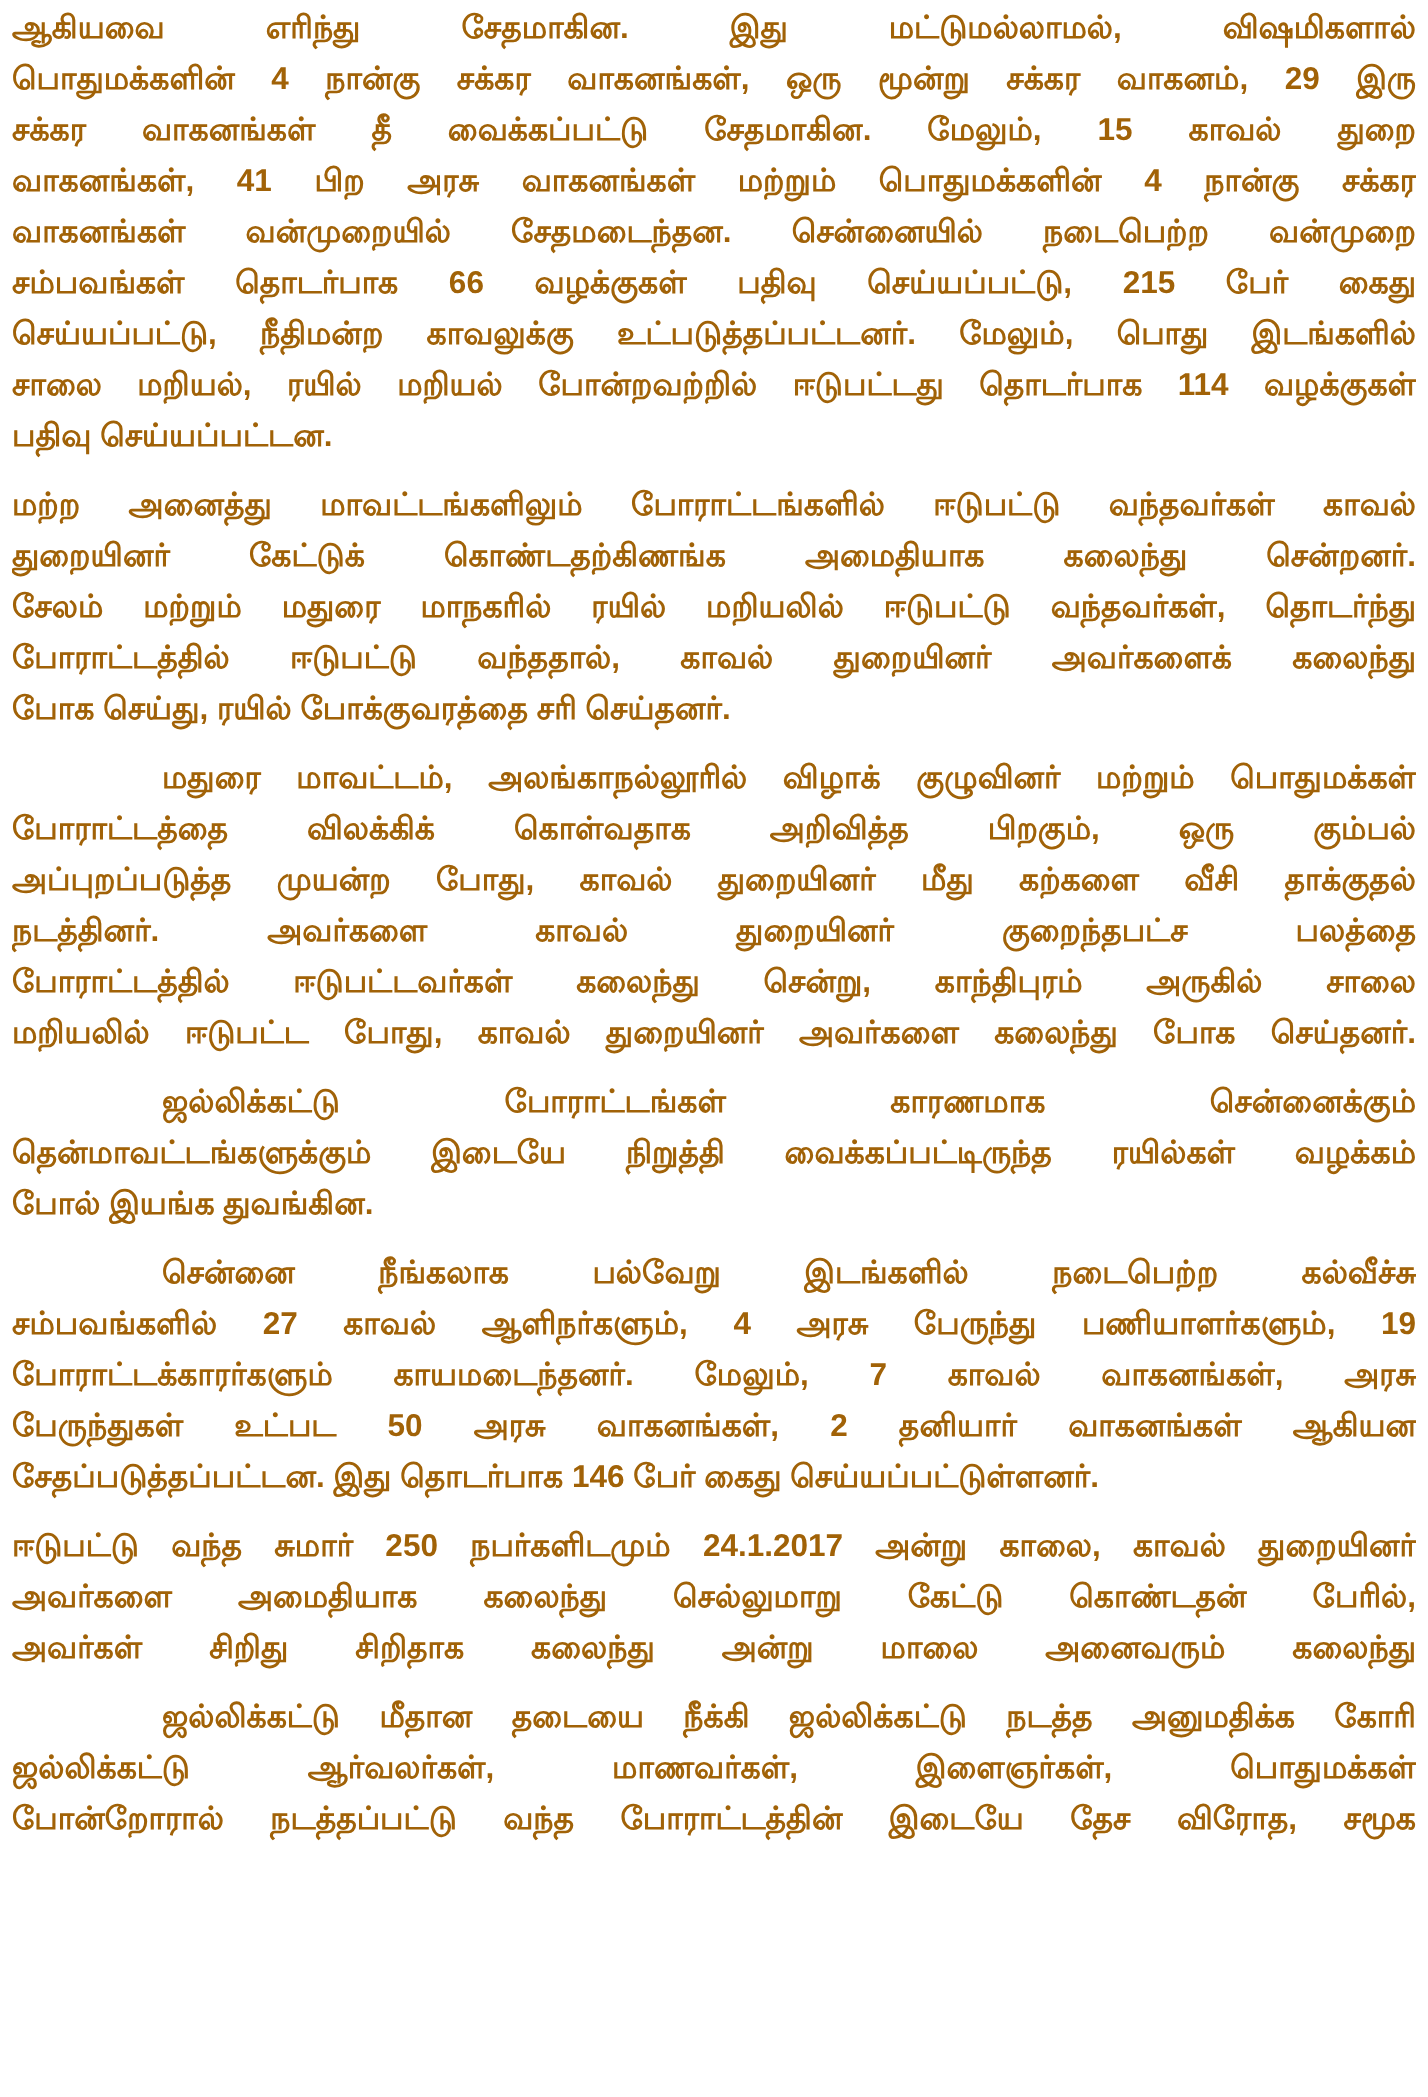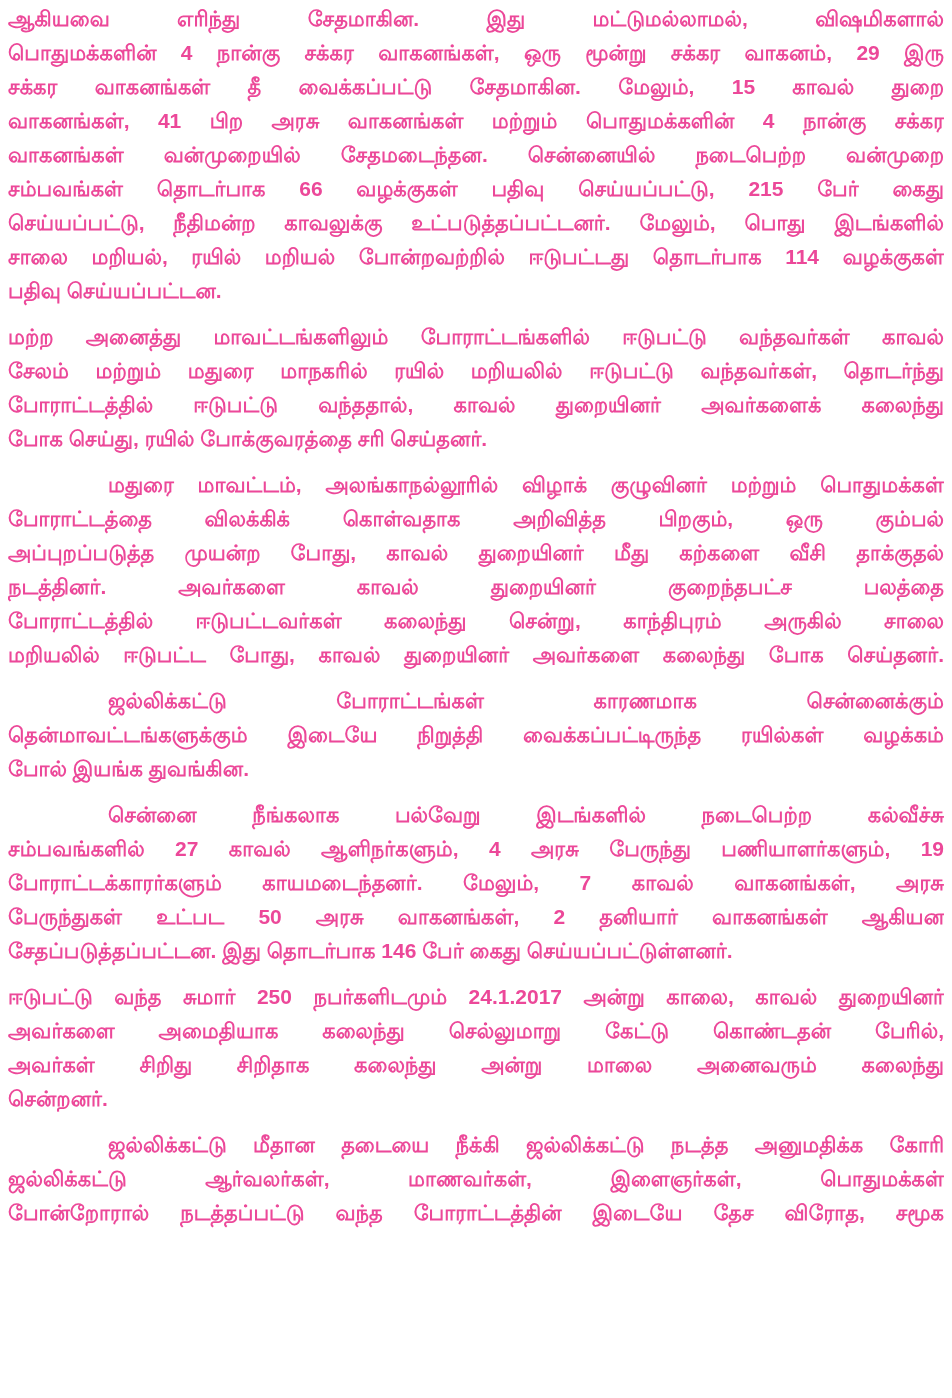--- a/index.html
+++ b/index.html
@@ -29,21 +29,21 @@
   }
   .line {
     font-size: 21px;
     font-weight: 600;
     line-height: 34px;
     height: 34px;
     white-space: normal;
     overflow: hidden;
     text-align: justify;
     text-align-last: justify;
-    color: #ec4899;
+    color: #a16207;
     letter-spacing: 0px;
   }
   .line.indent {
     padding-left: 100px;
   }
   .line.short-last {
     text-align: left;
     text-align-last: left;
   }
 </style>
@@ -57,20 +57,21 @@
       <div class="line">சக்கர வாகனங்கள் தீ வைக்கப்பட்டு சேதமாகின. மேலும், 15 காவல் துறை</div>
       <div class="line">வாகனங்கள், 41 பிற அரசு வாகனங்கள் மற்றும் பொதுமக்களின் 4 நான்கு சக்கர</div>
       <div class="line">வாகனங்கள் வன்முறையில் சேதமடைந்தன. சென்னையில் நடைபெற்ற வன்முறை</div>
       <div class="line">சம்பவங்கள் தொடர்பாக 66 வழக்குகள் பதிவு செய்யப்பட்டு, 215 பேர் கைது</div>
       <div class="line">செய்யப்பட்டு, நீதிமன்ற காவலுக்கு உட்படுத்தப்பட்டனர். மேலும், பொது இடங்களில்</div>
       <div class="line">சாலை மறியல், ரயில் மறியல் போன்றவற்றில் ஈடுபட்டது தொடர்பாக 114 வழக்குகள்</div>
       <div class="line short-last">பதிவு செய்யப்பட்டன.</div>
     </div>
     <div class="para">
       <div class="line">மற்ற அனைத்து மாவட்டங்களிலும் போராட்டங்களில் ஈடுபட்டு வந்தவர்கள் காவல்</div>
+      <div class="line">துறையினர் கேட்டுக் கொண்டதற்கிணங்க அமைதியாக கலைந்து சென்றனர்.</div>
       <div class="line">சேலம் மற்றும் மதுரை மாநகரில் ரயில் மறியலில் ஈடுபட்டு வந்தவர்கள், தொடர்ந்து</div>
       <div class="line">போராட்டத்தில் ஈடுபட்டு வந்ததால், காவல் துறையினர் அவர்களைக் கலைந்து</div>
       <div class="line short-last">போக செய்து, ரயில் போக்குவரத்தை சரி செய்தனர்.</div>
     </div>
     <div class="para">
       <div class="line indent">மதுரை மாவட்டம், அலங்காநல்லூரில் விழாக் குழுவினர் மற்றும் பொதுமக்கள்</div>
       <div class="line">போராட்டத்தை விலக்கிக் கொள்வதாக அறிவித்த பிறகும், ஒரு கும்பல்</div>
       <div class="line">அப்புறப்படுத்த முயன்ற போது, காவல் துறையினர் மீது கற்களை வீசி தாக்குதல்</div>
       <div class="line">நடத்தினர். அவர்களை காவல் துறையினர் குறைந்தபட்ச பலத்தை</div>
       <div class="line">போராட்டத்தில் ஈடுபட்டவர்கள் கலைந்து சென்று, காந்திபுரம் அருகில் சாலை</div>
@@ -85,20 +86,19 @@
       <div class="line indent">சென்னை நீங்கலாக பல்வேறு இடங்களில் நடைபெற்ற கல்வீச்சு</div>
       <div class="line">சம்பவங்களில் 27 காவல் ஆளிநர்களும், 4 அரசு பேருந்து பணியாளர்களும், 19</div>
       <div class="line">போராட்டக்காரர்களும் காயமடைந்தனர். மேலும், 7 காவல் வாகனங்கள், அரசு</div>
       <div class="line">பேருந்துகள் உட்பட 50 அரசு வாகனங்கள், 2 தனியார் வாகனங்கள் ஆகியன</div>
       <div class="line short-last">சேதப்படுத்தப்பட்டன. இது தொடர்பாக 146 பேர் கைது செய்யப்பட்டுள்ளனர்.</div>
     </div>
     <div class="para">
       <div class="line">ஈடுபட்டு வந்த சுமார் 250 நபர்களிடமும் 24.1.2017 அன்று காலை, காவல் துறையினர்</div>
       <div class="line">அவர்களை அமைதியாக கலைந்து செல்லுமாறு கேட்டு கொண்டதன் பேரில்,</div>
       <div class="line">அவர்கள் சிறிது சிறிதாக கலைந்து அன்று மாலை அனைவரும் கலைந்து</div>
-      <div class="line short-last">சென்றனர்.</div>
     </div>
     <div class="para">
       <div class="line indent">ஜல்லிக்கட்டு மீதான தடையை நீக்கி ஜல்லிக்கட்டு நடத்த அனுமதிக்க கோரி</div>
       <div class="line">ஜல்லிக்கட்டு ஆர்வலர்கள், மாணவர்கள், இளைஞர்கள், பொதுமக்கள்</div>
       <div class="line">போன்றோரால் நடத்தப்பட்டு வந்த போராட்டத்தின் இடையே தேச விரோத, சமூக</div>
     </div>
   </div>
 
 </body></html>

